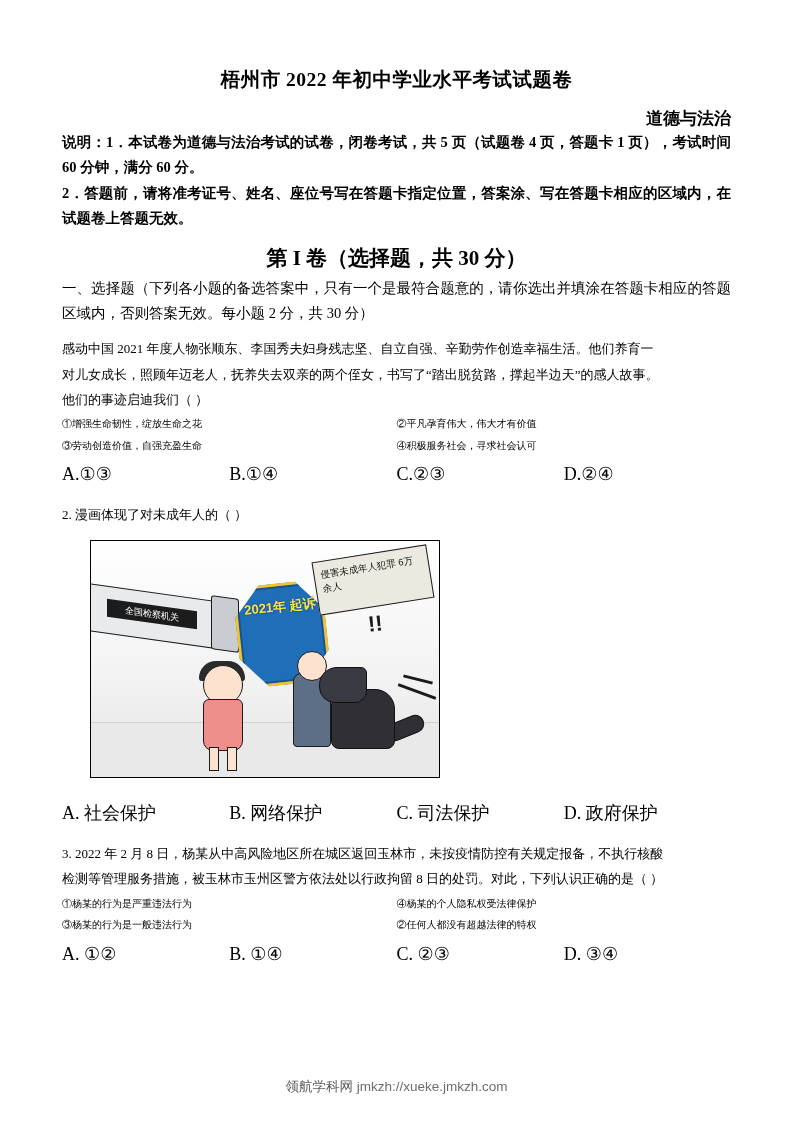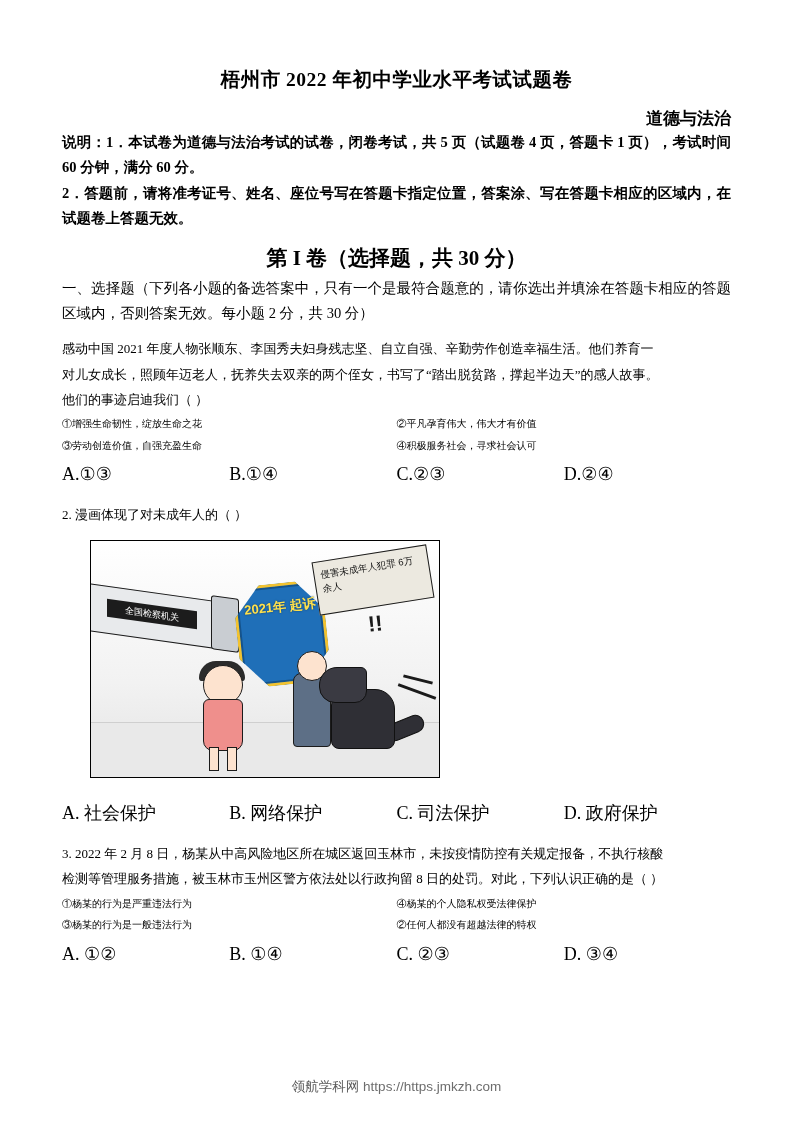--- a/index.html
+++ b/index.html
@@ -400,16 +400,16 @@
   </div>
   <div class="choices">
     <div class="ch">A.  ①②</div>
     <div class="ch">B.  ①④</div>
     <div class="ch">C.  ②③</div>
     <div class="ch">D.  ③④</div>
   </div>
 
   <div class="footer">
     <span class="brand">领航学科网</span>
-    <span>https://https.jmkzh.com</span>
+    <span>jmkzh://xueke.jmkzh.com</span>
   </div>
 
 </div>
 
 </body></html>

